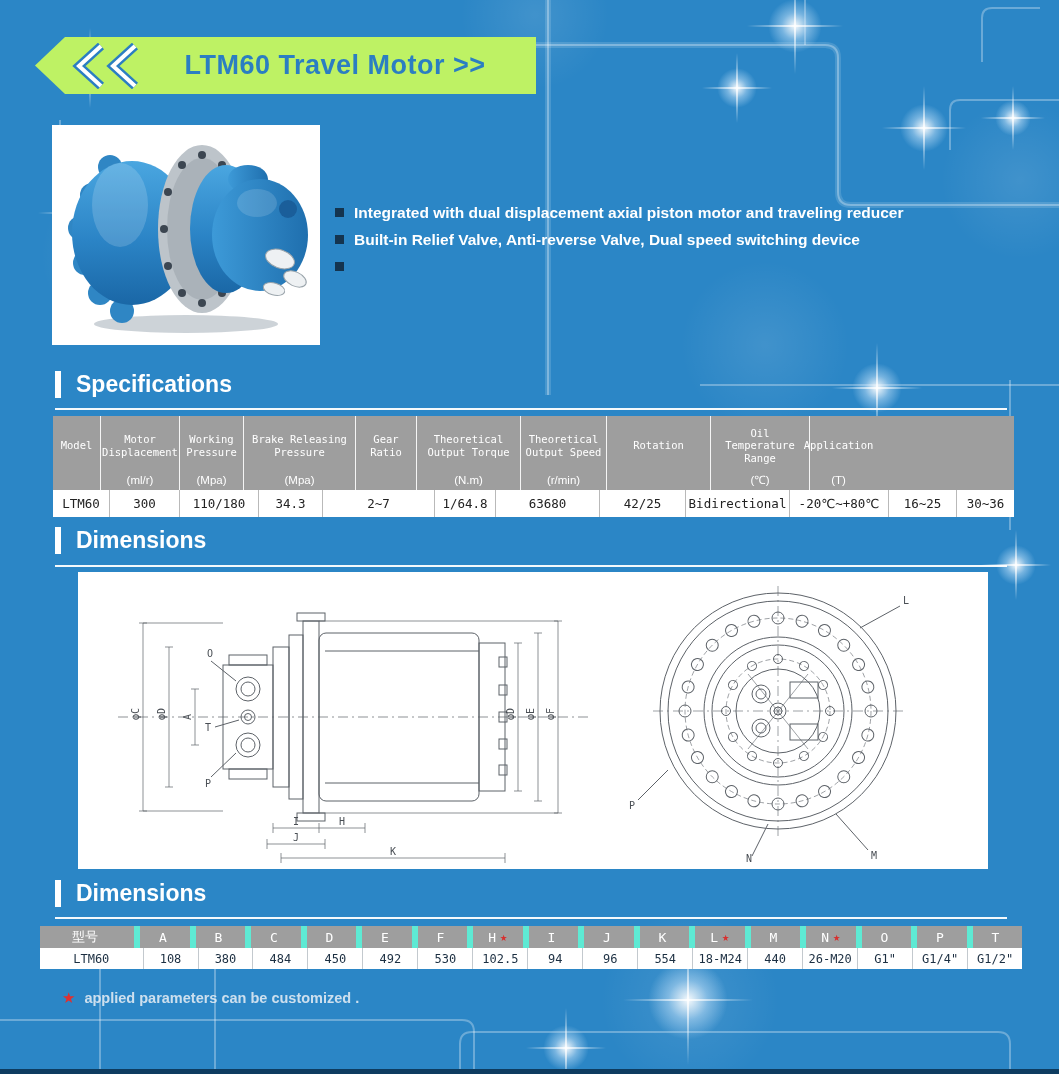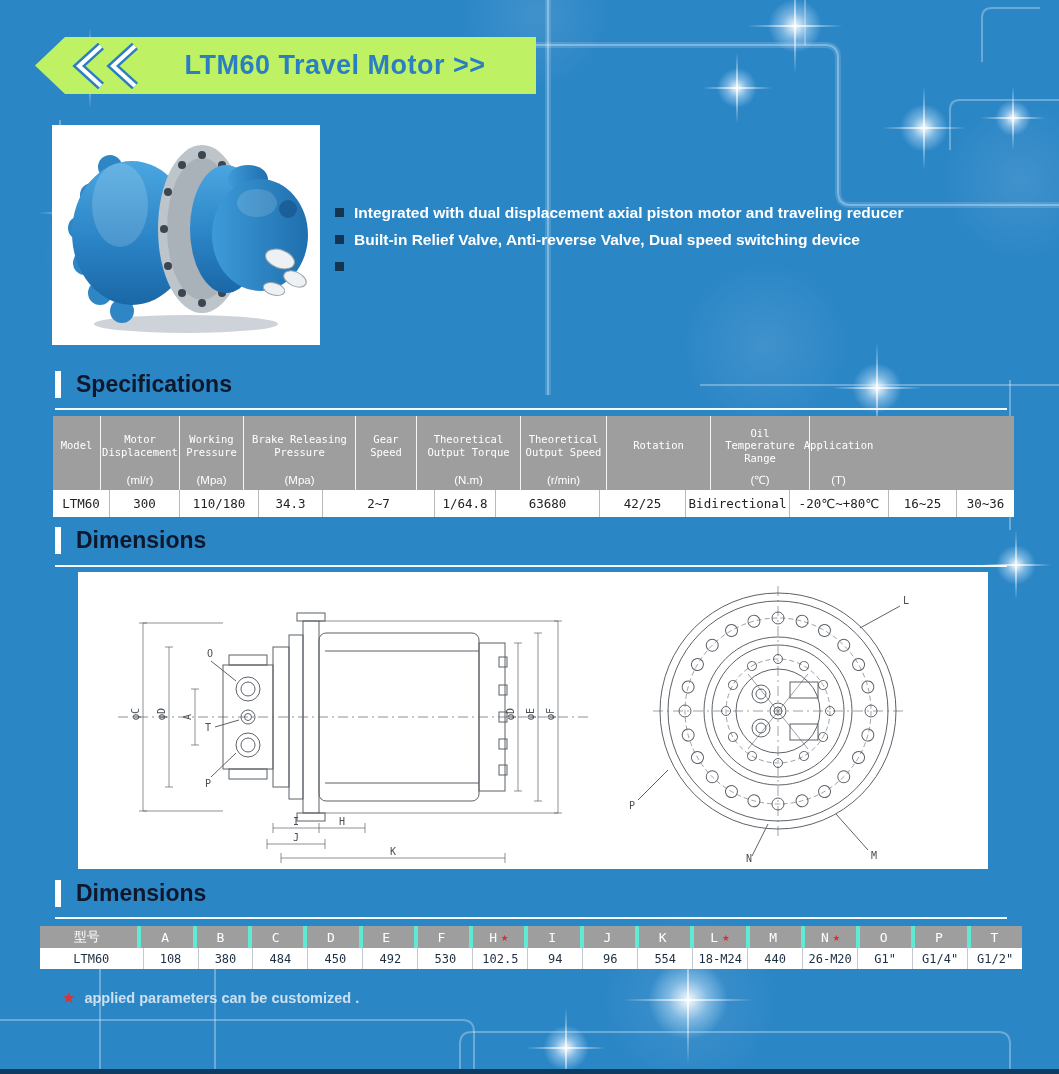--- a/index.html
+++ b/index.html
@@ -24,41 +24,41 @@
   .banner-title{position:absolute;left:104px;top:0;width:392px;height:57px;display:flex;align-items:center;justify-content:center;
     color:#2b7ec2;font-size:27px;font-weight:bold;letter-spacing:.5px;}
   
   .panel{background:#fff;}
   .intro-title{left:333px;top:140px;width:373px;height:42px;display:flex;align-items:center;justify-content:center;
     color:#1a74ba;font-size:24px;font-weight:bold;}
   .bullets{left:335px;top:199px;width:714px;}
   .bullet{display:flex;gap:10px;align-items:flex-start;color:#fff;font-weight:bold;font-size:15.5px;line-height:27px;}
   .sq{flex:0 0 9px;width:9px;height:9px;margin-top:9px;background:#14344f;}
   
-  .sec{display:flex;align-items:center;gap:15px;color:#0f172a;font-weight:bold;font-size:23px;}
+  .sec{display:flex;align-items:center;gap:15px;color:#ffffff;font-weight:bold;font-size:23px;}
   .bar{width:6px;height:27px;background:#fff;}
   .rule{height:2px;background:rgba(255,255,255,.95);}
   .spec-table{left:53px;top:416px;width:961px;}
   .spec-head{display:flex;height:74px;background:#9e9e9e;}
   .spec-head .c{position:relative;box-sizing:border-box;border-right:1px solid #f5f5f5;color:#fff;
     font-family:"DejaVu Sans Mono","DejaVu Sans",monospace;font-size:10.5px;line-height:12.5px;text-align:center;
     display:flex;align-items:center;justify-content:center;padding:3px 2px 18px;}
   .spec-head .c:last-child{border-right:none;}
   .spec-head .unit{position:absolute;bottom:4px;left:0;right:0;font-size:11.5px;font-family:"Liberation Sans",sans-serif;font-weight:normal;}
   .spec-row{display:flex;height:27px;background:#fff;}
   .spec-row .c{box-sizing:border-box;border-right:1px solid #b9b9b9;display:flex;align-items:center;justify-content:center;
     font-family:"DejaVu Sans Mono","DejaVu Sans",monospace;font-size:12.5px;color:#222;}
   .spec-row .c:last-child{border-right:none;}
   
   .draw-panel{left:78px;top:572px;width:910px;height:297px;background:#fff;}
   .tdraw text{font-family:"DejaVu Sans Mono","DejaVu Sans",monospace;font-size:10px;fill:#4a4f55;}
   
   .dim-table{left:40px;top:926px;width:982px;}
   .dim-head{display:flex;height:22px;background:#9e9e9e;color:#fff;}
-  .dim-head .dc{border-right:4px solid #5eead4;font-size:13px;}
+  .dim-head .dc{border-right:6px solid #5eead4;font-size:13px;}
   .dim-head .dc:last-child{border-right:none;}
   .dc{flex:1;box-sizing:border-box;display:flex;align-items:center;justify-content:center;
     font-family:"DejaVu Sans Mono","DejaVu Sans",monospace;}
   .dc.wide{flex:1.9;}
   .dim-row{display:flex;height:21px;background:#fff;color:#1c2f42;}
   .dim-row .dc{border-right:1px solid #c3c9ce;font-size:12px;}
   .dim-row .dc:last-child{border-right:none;}
   .red-star{color:#d8302f;margin-left:4px;font-size:12px;}
   
   .foot{left:62px;top:989px;display:flex;align-items:center;gap:9px;}
@@ -240,21 +240,21 @@
         </div>
       <div class="c" style="width:64px">
           <span>Working Pressure</span>
           <span class="unit">(Mpa)</span>
         </div>
       <div class="c" style="width:112px">
           <span>Brake Releasing Pressure</span>
           <span class="unit">(Mpa)</span>
         </div>
       <div class="c" style="width:61px">
-          <span>Gear Speed</span>
+          <span>Gear Ratio</span>
           <span class="unit"></span>
         </div>
       <div class="c" style="width:104px">
           <span>Theoretical Output Torque</span>
           <span class="unit">(N.m)</span>
         </div>
       <div class="c" style="width:86px">
           <span>Theoretical Output Speed</span>
           <span class="unit">(r/min)</span>
         </div>

